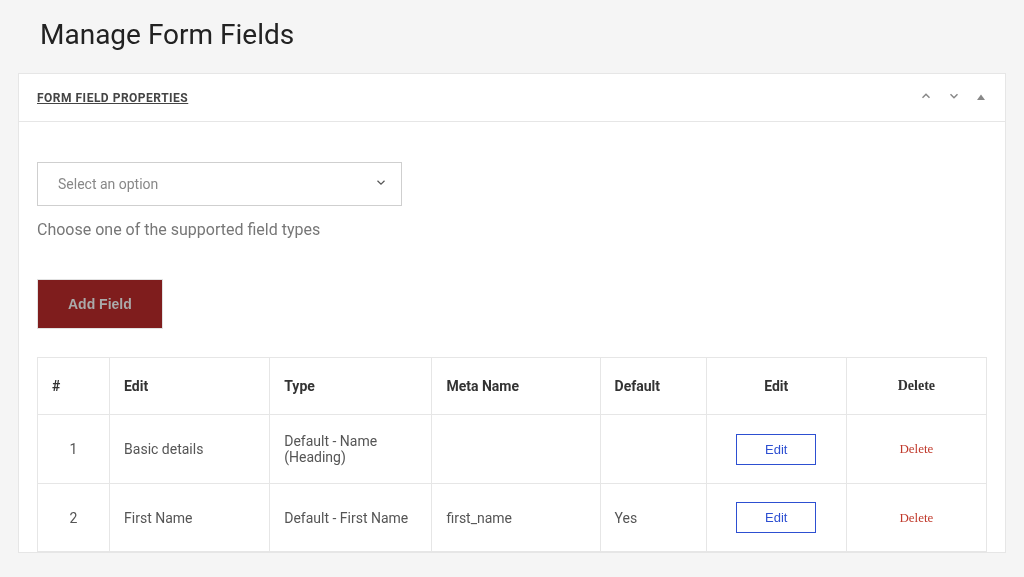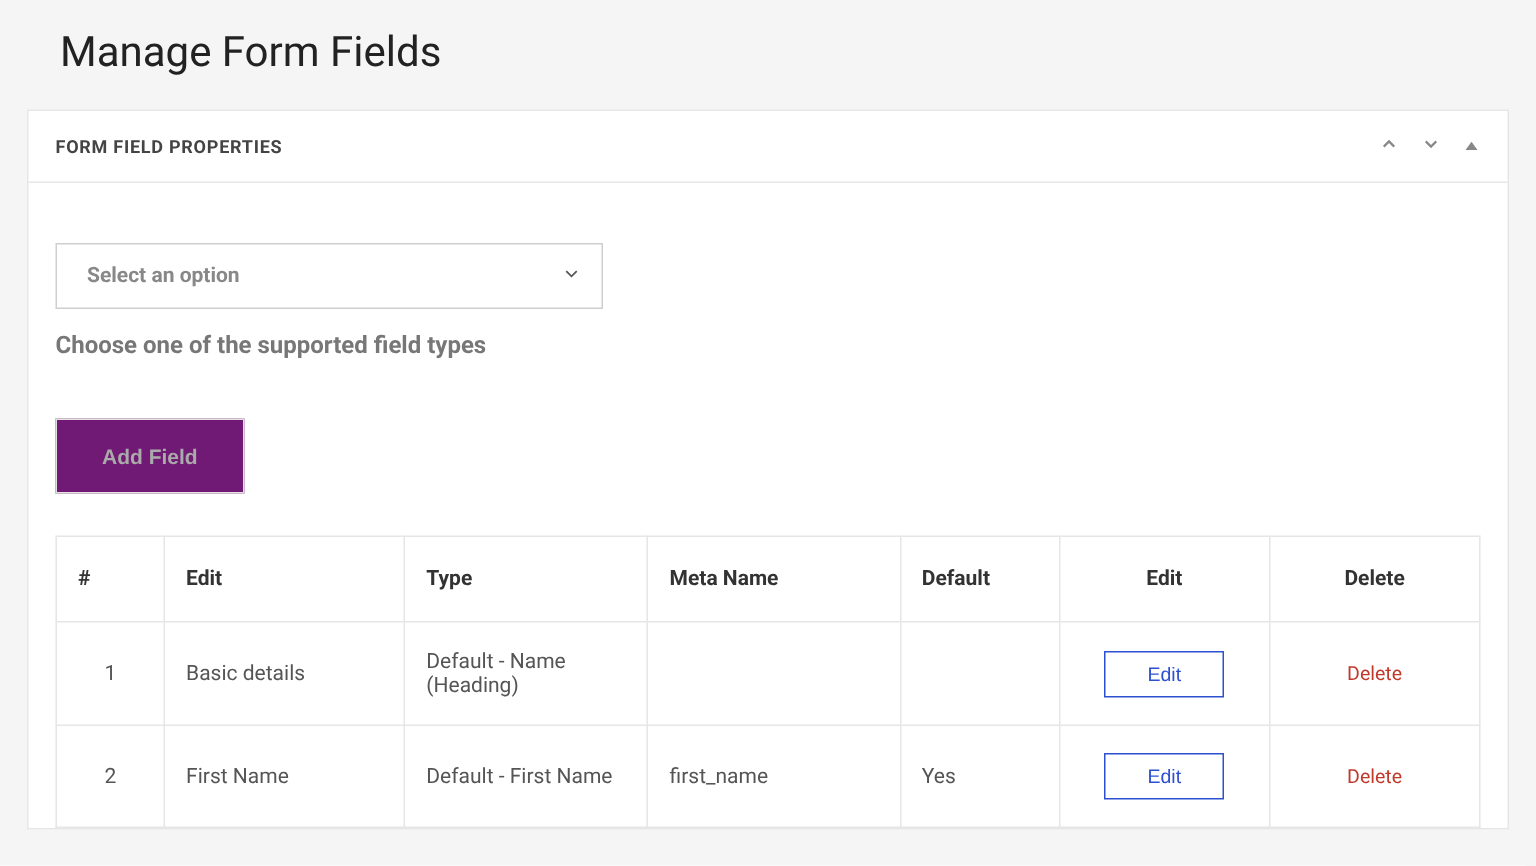--- a/index.html
+++ b/index.html
@@ -32,20 +32,21 @@
       justify-content: space-between;
       padding: 14px 18px;
       border-bottom: 1px solid #e6e6e6;
     }
     .panel-title {
       font-size: 12px;
       font-weight: 700;
       letter-spacing: 0.5px;
       color: #444;
       text-transform: uppercase;
+      text-decoration: underline;
     }
     .panel-controls {
       display: flex;
       align-items: center;
       gap: 14px;
     }
     .panel-controls svg {
       cursor: pointer;
     }
     .panel-body {
@@ -57,21 +58,20 @@
       margin-bottom: 40px;
     }
     .field-label {
       width: 250px;
       padding-top: 12px;
       font-size: 14px;
       color: #333;
     }
     .field-control {
       flex: 0 0 auto;
-      font-weight: bold;
     }
     .select-wrap {
       position: relative;
       width: 365px;
     }
     .select-box {
       width: 100%;
       height: 44px;
       border: 1px solid #cfcfcf;
       background: #fff;
@@ -89,21 +89,21 @@
       transform: translateY(-50%);
       pointer-events: none;
     }
     .help-text {
       font-size: 16px;
       color: #777;
       margin-top: 14px;
     }
     .add-btn {
       border: 1px solid #e2e2e2;
-      background: #701a75;
+      background: #7f1d1d;
       color: #aaa;
       font-size: 14px;
       font-weight: 600;
       padding: 16px 30px;
       cursor: pointer;
       margin-bottom: 28px;
     }
     .tbl {
       width: 100%;
       border-collapse: collapse;
@@ -122,21 +122,21 @@
     .tbl td {
       padding: 18px 14px;
       color: #555;
     }
     .col-index { width: 72px; text-align: center; }
     .col-title { width: 160px; }
     .col-type { width: 162px; }
     .col-meta { width: 168px; }
     .col-req { width: 106px; }
     .col-edit { width: 140px; text-align: center; margin-left: 21px; }
-    .col-del { width: 140px; text-align: center; }
+    .col-del { width: 140px; text-align: center; font-family: Liberation Serif, serif; }
     .tbl td.col-index { text-align: center; }
     .tbl td.col-edit, .tbl td.col-del, .tbl th.col-edit, .tbl th.col-del { text-align: center; }
     .edit-btn {
       border: 1px solid #2d4fd1;
       color: #2d4fd1;
       background: #fff;
       padding: 7px 28px;
       font-size: 13px;
       cursor: pointer;
     }

